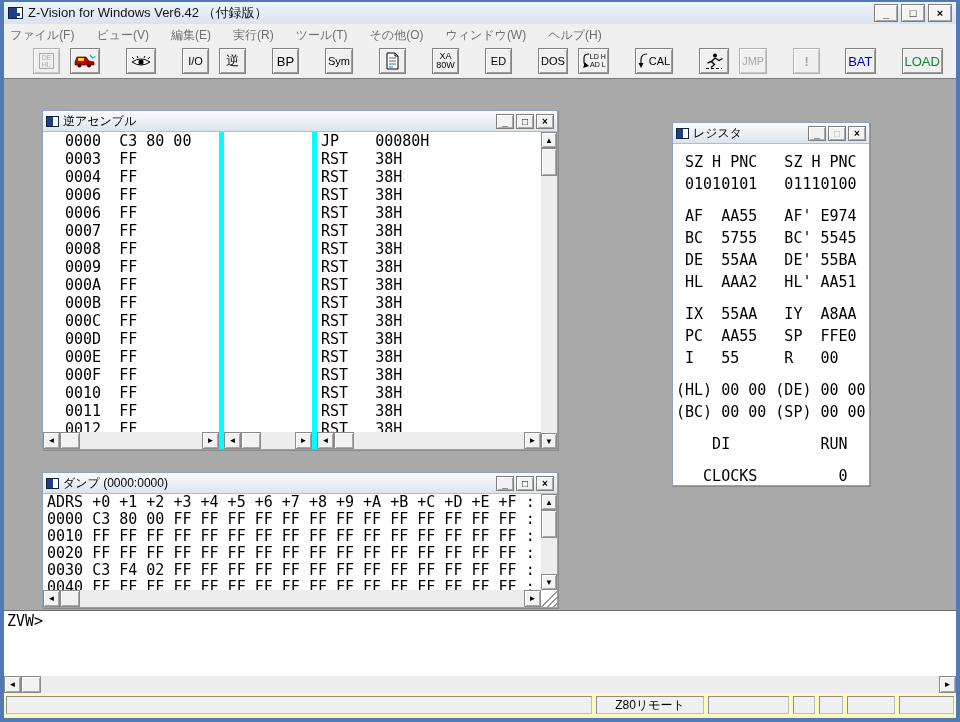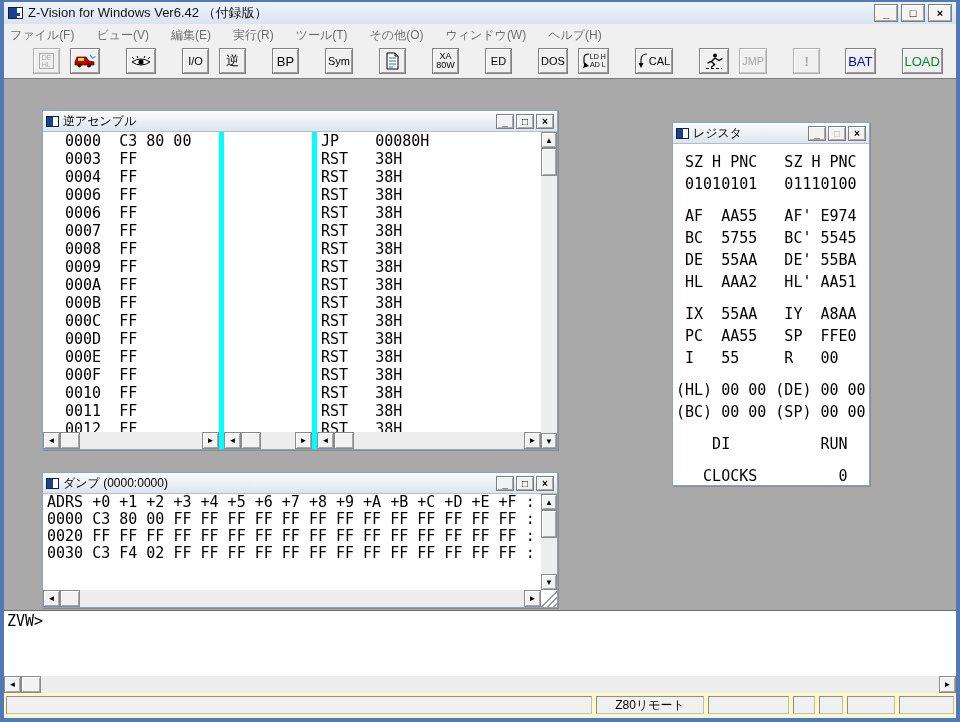--- a/index.html
+++ b/index.html
@@ -391,22 +391,24 @@
         <span class="child-btns">
           <span class="child-btn">_</span>
           <span class="child-btn">□</span>
           <span class="child-btn">×</span>
         </span>
       </div>
       <div class="dump-body">
         <div class="dump-text mono" id="dump-text">
             <div class="row">ADRS +0 +1 +2 +3 +4 +5 +6 +7 +8 +9 +A +B +C +D +E +F :</div>
             <div class="row">0000 C3 80 00 FF FF FF FF FF FF FF FF FF FF FF FF FF :</div>
+            <div class="row">0010 FF FF FF FF FF FF FF FF FF FF FF FF FF FF FF FF :</div>
             <div class="row">0020 FF FF FF FF FF FF FF FF FF FF FF FF FF FF FF FF :</div>
             <div class="row">0030 C3 F4 02 FF FF FF FF FF FF FF FF FF FF FF FF FF :</div>
+            <div class="row">0040 FF FF FF FF FF FF FF FF FF FF FF FF FF FF FF FF :</div>
           </div>
         <div class="scrollbar v" style="grid-column:2; grid-row:1;">
             <div class="sc-btn">▲</div>
             <div class="sc-thumb"></div>
             <div class="sc-track"></div>
             <div class="sc-btn">▼</div>
           </div>
         <div class="scrollbar h" style="grid-column:1; grid-row:2;">
             <div class="sc-btn">◄</div>
             <div class="sc-thumb"></div>

